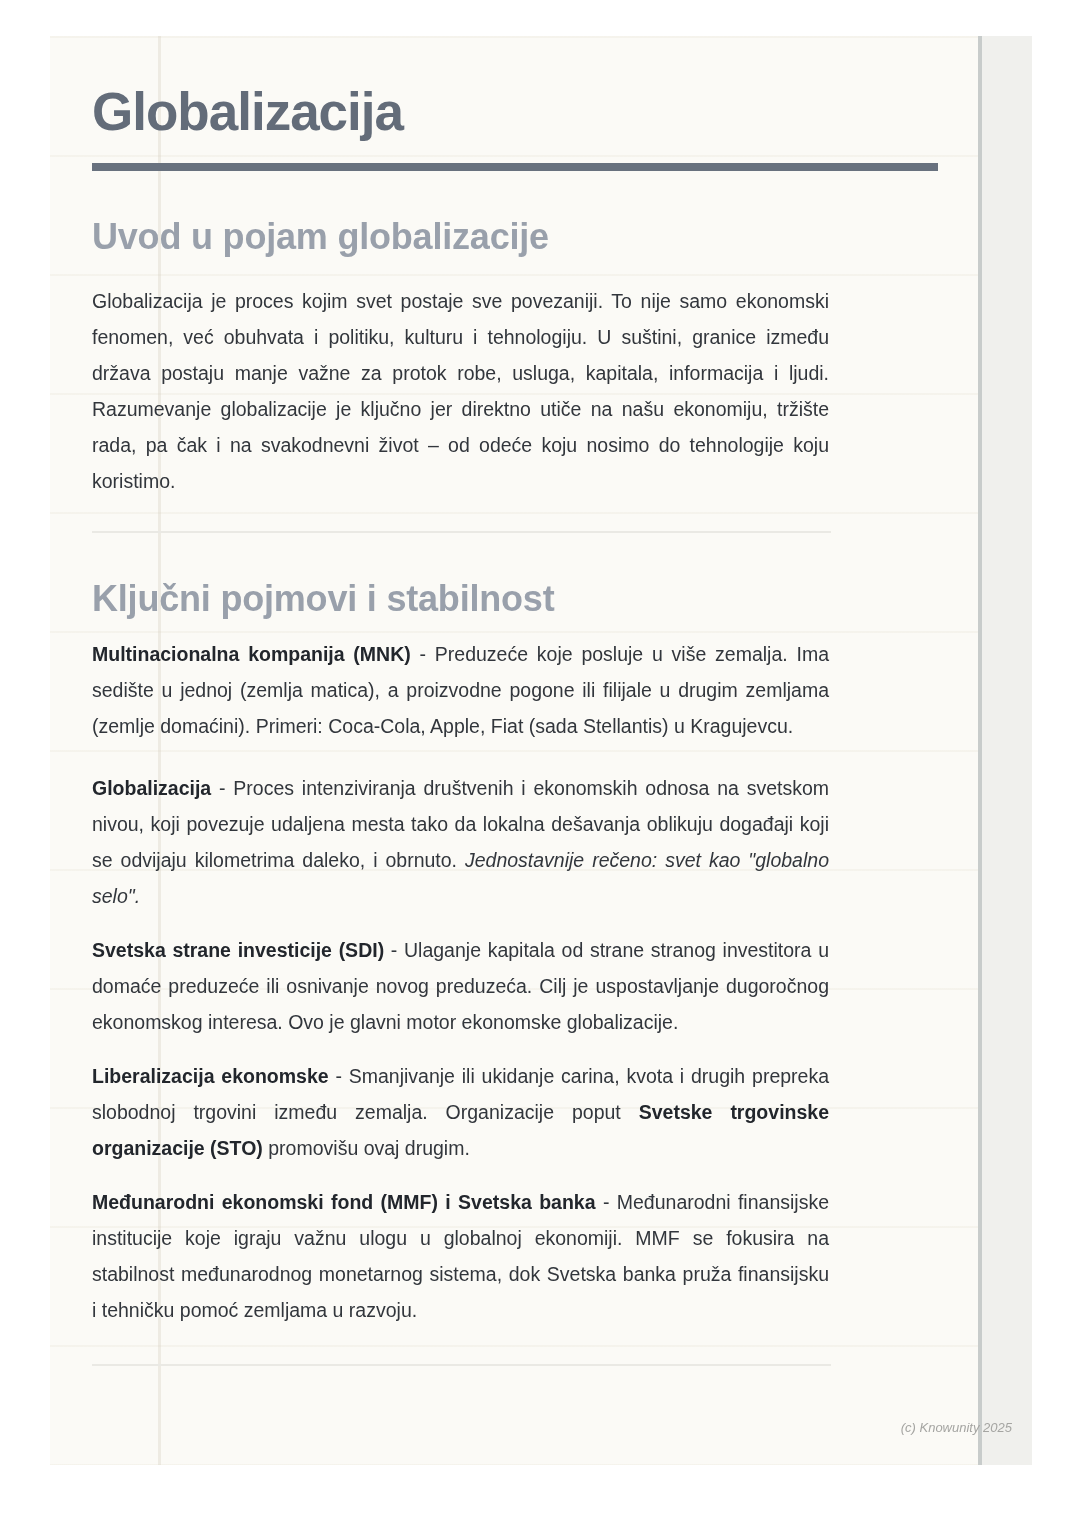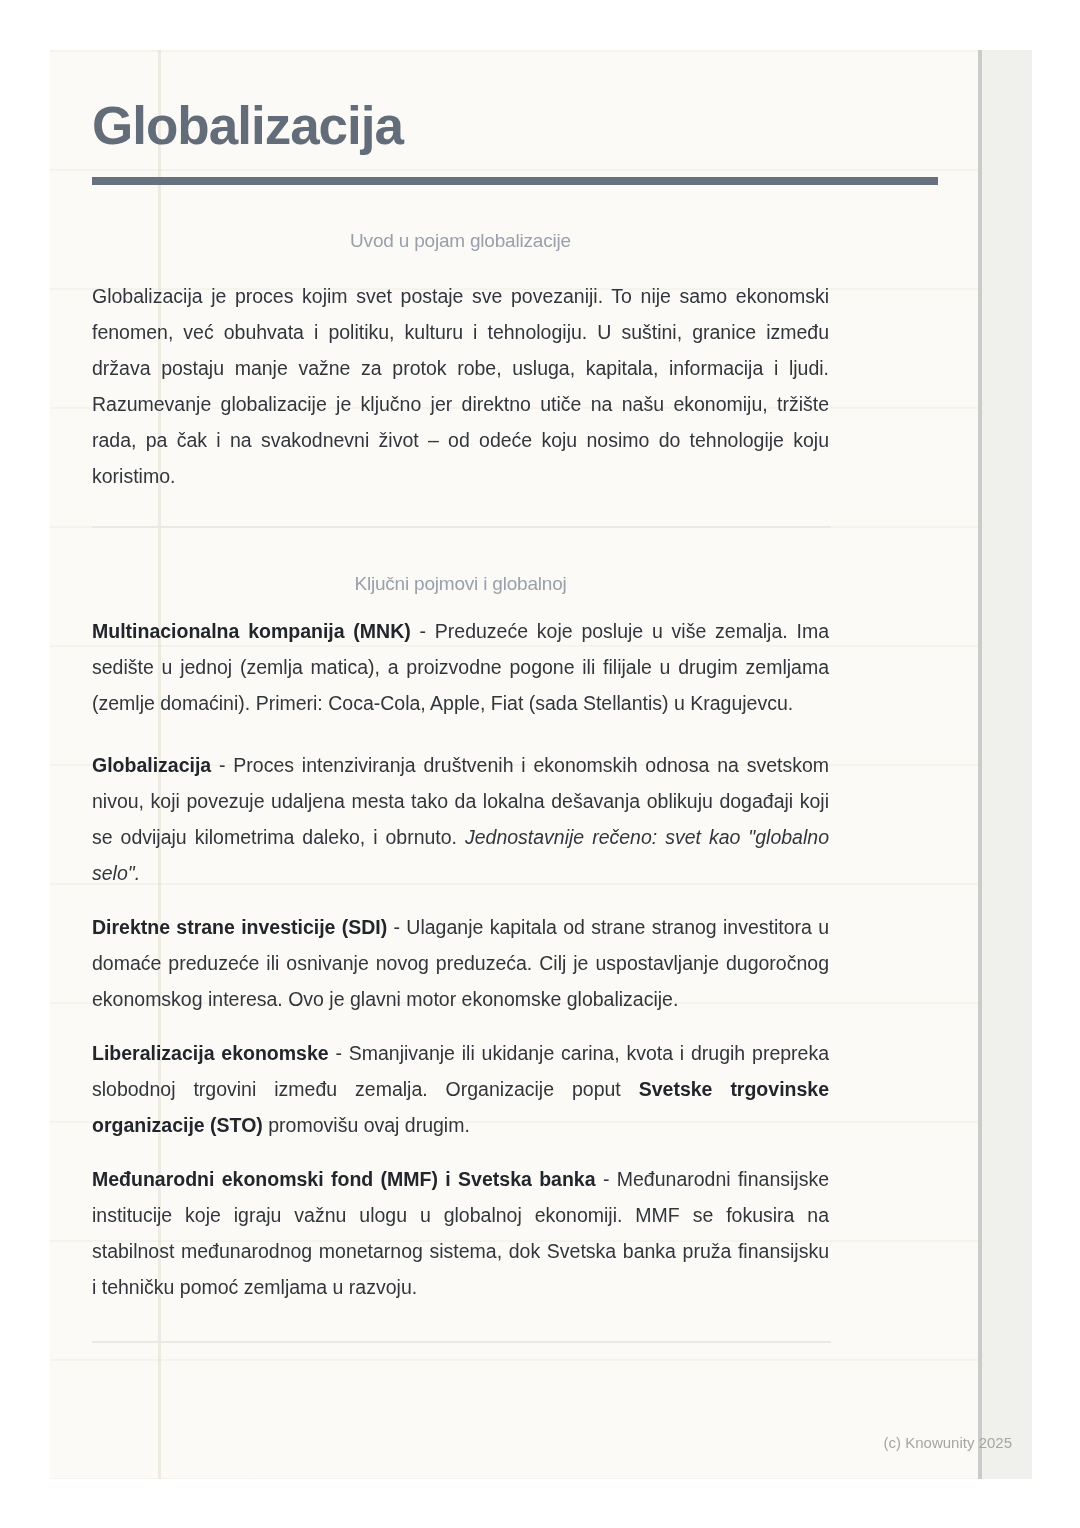--- a/index.html
+++ b/index.html
@@ -10,21 +10,21 @@
     position: relative;
     width: 1080px;
     height: 1528px;
     background: #ffffff;
     font-family: "Liberation Sans", sans-serif;
     overflow: hidden;
   }
   .paper {
     position: absolute;
     left: 50px;
-    top: 50px;
+    top: 36px;
     width: 982px;
     height: 1429px;
     background:
       repeating-linear-gradient(to bottom,
         rgba(222,216,198,0.20) 0px,
         rgba(222,216,198,0.20) 2px,
         transparent 2px,
         transparent 119px),
       #fbfaf6;
   }
@@ -61,26 +61,25 @@
     letter-spacing: -1px;
   }
   .title-rule {
     margin-top: 25px;
     width: 846px;
     height: 8px;
     background: #68717e;
   }
   .section-heading {
     margin: 46px 0 0 0;
-    font-size: 19px;
+    font-size: 36px;
     line-height: 1.1;
-    font-weight: 400;
+    font-weight: 700;
     color: #99a0ab;
     letter-spacing: -0.2px;
-    text-align: center;
   }
   .para {
     margin: 26px 0 0 0;
     font-size: 19.5px;
     line-height: 36px;
     color: #32363c;
     text-align: justify;
   }
   .para.follow {
     margin-top: 18px;
@@ -98,50 +97,51 @@
     font-weight: 700;
     color: #22262c;
   }
   .seg-italic {
     font-style: italic;
   }
   .copyright {
     position: absolute;
     top: 1384px;
     right: 20px;
-    font-size: 15px;
+    font-size: 13px;
     color: #a5a5a2;
     white-space: nowrap;
+    font-style: italic;
   }
 </style>
 </head>
 <body>
 
 <div class="paper">
   <div class="crease"></div>
   <div class="edge-strip"></div>
 
   <div class="content">
     <h1 class="page-title">Globalizacija</h1>
 
     <div class="title-rule"></div>
 
     <h2 class="section-heading">Uvod u pojam globalizacije</h2>
 
     <p class="para"><span>Globalizacija je proces kojim svet postaje sve povezaniji. To nije samo ekonomski fenomen, već obuhvata i politiku, kulturu i tehnologiju. U suštini, granice između država postaju manje važne za protok robe, usluga, kapitala, informacija i ljudi. Razumevanje globalizacije je ključno jer direktno utiče na našu ekonomiju, tržište rada, pa čak i na svakodnevni život – od odeće koju nosimo do tehnologije koju koristimo.</span></p>
 
     <div class="divider"></div>
 
-    <h2 class="section-heading">Ključni pojmovi i globalnoj</h2>
+    <h2 class="section-heading">Ključni pojmovi i stabilnost</h2>
 
     <p class="para follow"><span class="seg-bold">Multinacionalna kompanija (MNK)</span><span> - Preduzeće koje posluje u više zemalja. Ima sedište u jednoj (zemlja matica), a proizvodne pogone ili filijale u drugim zemljama (zemlje domaćini). Primeri: Coca-Cola, Apple, Fiat (sada Stellantis) u Kragujevcu.</span></p>
 
     <p class="para"><span class="seg-bold">Globalizacija</span><span> - Proces intenziviranja društvenih i ekonomskih odnosa na svetskom nivou, koji povezuje udaljena mesta tako da lokalna dešavanja oblikuju događaji koji se odvijaju kilometrima daleko, i obrnuto. </span><span class="seg-italic">Jednostavnije rečeno: svet kao "globalno selo".</span></p>
 
-    <p class="para follow"><span class="seg-bold">Direktne strane investicije (SDI)</span><span> - Ulaganje kapitala od strane stranog investitora u domaće preduzeće ili osnivanje novog preduzeća. Cilj je uspostavljanje dugoročnog ekonomskog interesa. Ovo je glavni motor ekonomske globalizacije.</span></p>
+    <p class="para follow"><span class="seg-bold">Svetska strane investicije (SDI)</span><span> - Ulaganje kapitala od strane stranog investitora u domaće preduzeće ili osnivanje novog preduzeća. Cilj je uspostavljanje dugoročnog ekonomskog interesa. Ovo je glavni motor ekonomske globalizacije.</span></p>
 
     <p class="para follow"><span class="seg-bold">Liberalizacija ekonomske</span><span> - Smanjivanje ili ukidanje carina, kvota i drugih prepreka slobodnoj trgovini između zemalja. Organizacije poput </span><span class="seg-bold">Svetske trgovinske organizacije (STO)</span><span> promovišu ovaj drugim.</span></p>
 
     <p class="para follow"><span class="seg-bold">Međunarodni ekonomski fond (MMF) i Svetska banka</span><span> - Međunarodni finansijske institucije koje igraju važnu ulogu u globalnoj ekonomiji. MMF se fokusira na stabilnost međunarodnog monetarnog sistema, dok Svetska banka pruža finansijsku i tehničku pomoć zemljama u razvoju.</span></p>
 
     <div class="divider bottom"></div>
   </div>
 
   <div class="copyright">(c) Knowunity 2025</div>
 </div>

